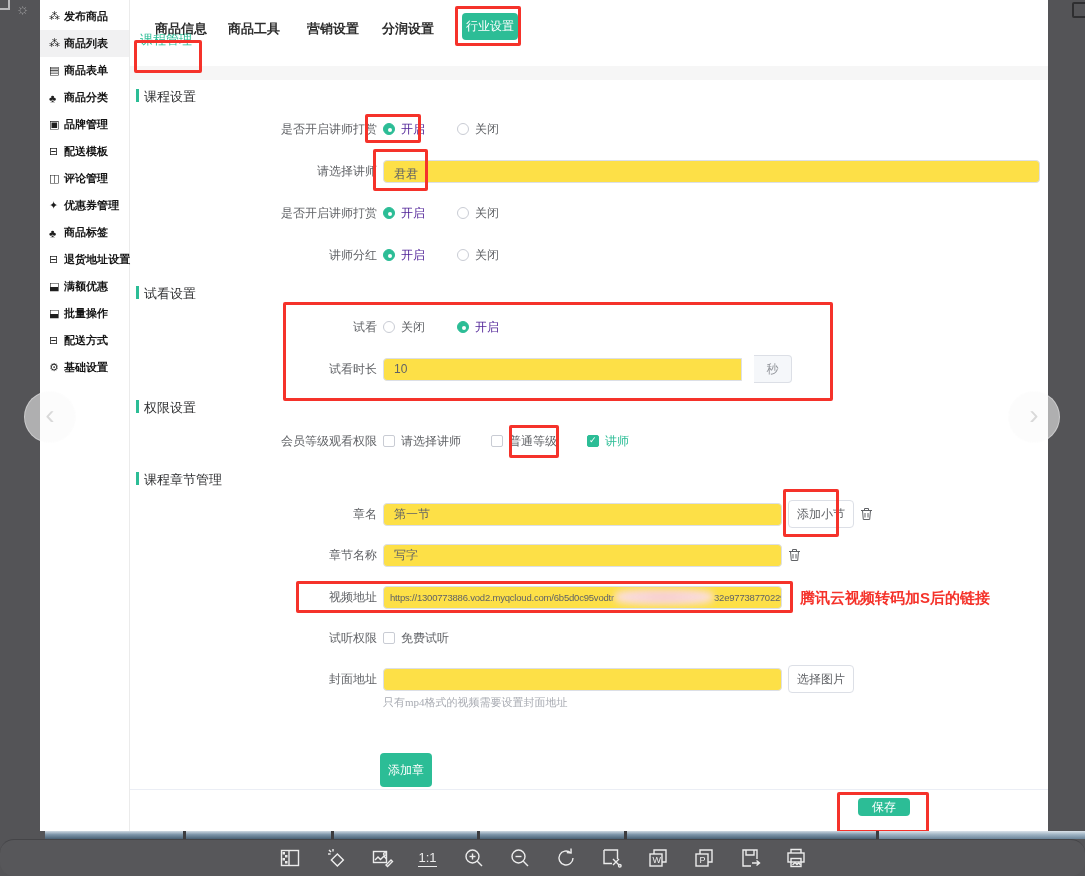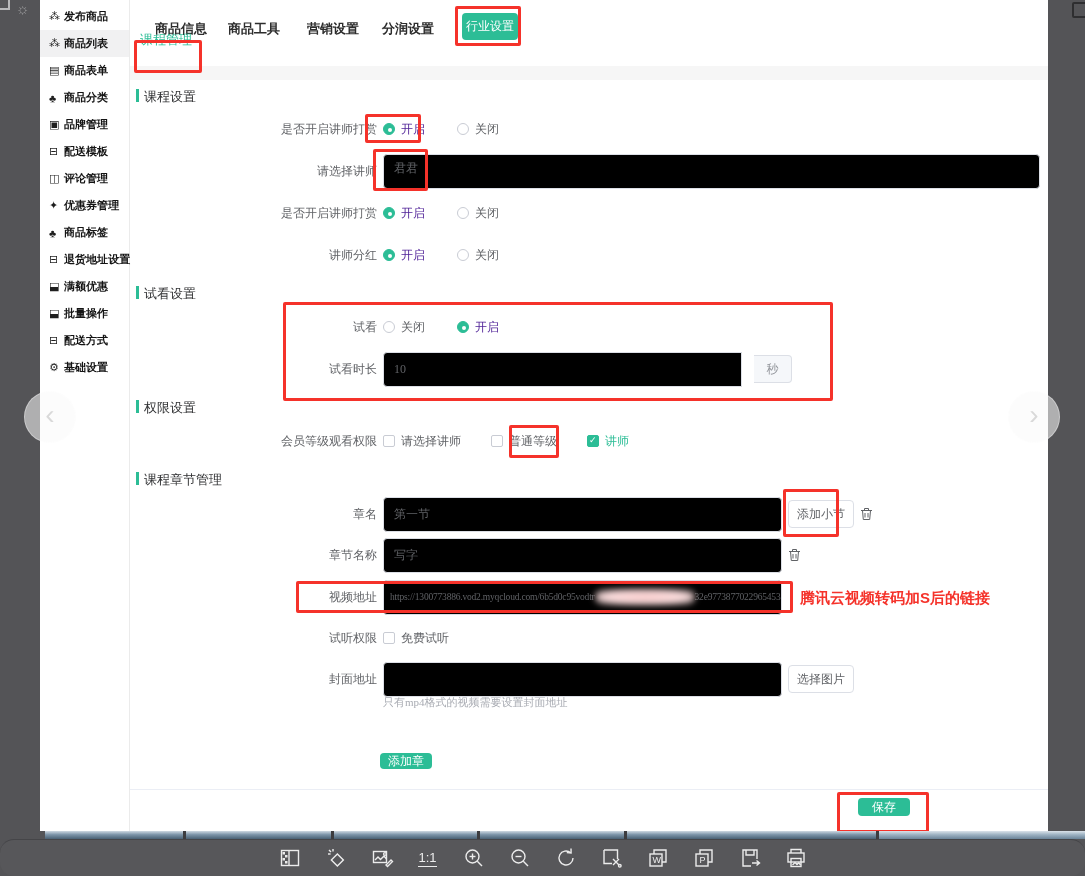--- a/index.html
+++ b/index.html
@@ -45,21 +45,21 @@
   .radio.on::after { content:""; position:absolute; left:4px; top:4px; width:4px; height:4px; border-radius:50%; background:#fff; }
   .rlab { font-size:12px; color:#606266; margin-right:26px; }
   .rlab.on { color:#4c1d95; }
 
   .cb { width:12px; height:12px; border:1px solid #c9ccd4; border-radius:2px; background:#fff; flex:none; position:relative; cursor:pointer; }
   .cb.on { background:#2cbd96; border-color:#2cbd96; }
   .cb.on::after { content:"✓"; position:absolute; left:1px; top:-1px; font-size:9px; color:#fff; font-weight:bold; }
   .cblab { font-size:12px; color:#606266; margin-right:24px; }
   .cblab.on { color:#2cbd96; }
 
-  .inp { height:35px; border:1px solid #dcdfe6; border-radius:4px; background:#000000; font-size:12px; color:#606266; padding:0 10px; font-family:Liberation Serif, serif; }
+  .inp { height:23px; border:1px solid #dcdfe6; border-radius:4px; background:#fde047; font-size:12px; color:#606266; padding:0 10px; font-family:Liberation Sans, sans-serif; }
   .w-select { width:657px; }
   .w-mid { width:359px; border-radius:4px 0 0 4px; }
   .w-chap { width:399px; }
   .unit { width:38px; height:28px; border:1px solid #dcdfe6; border-left:none; border-radius:0 4px 4px 0; background:#f5f7fa; color:#909399; font-size:12px; display:flex; align-items:center; justify-content:center; }
   .mini-btn { height:28px; padding:0 8px; background:#fff; border:1px solid #dcdfe6; border-radius:4px; font-size:12px; color:#606266; cursor:pointer; font-family:inherit; white-space:nowrap; }
   .green-btn { background:#2cbd96; color:#fff; border:none; border-radius:4px; font-size:12px; cursor:pointer; font-family:inherit; }
 
   .url-inp { display:flex; align-items:center; overflow:hidden; white-space:nowrap; font-size:9.5px; letter-spacing:-0.2px; padding:0 6px; }
   .blur-gap { display:inline-block; width:100px; height:16px; flex:none; border-radius:8px;
               background:radial-gradient(ellipse at center,#f6c9c9 0%,#fadddd 60%,rgba(255,255,255,0) 100%); filter:blur(3px); }
@@ -302,21 +302,21 @@
 
       <div class="frow" style="top:623px">
         <div class="flabel">试听权限</div>
         <div class="fctrl">
           <span class="cb"></span>
           <span class="cblab">免费试听</span>
         </div>
       </div>
       <div class="hint">只有mp4格式的视频需要设置封面地址</div>
 
-      <button class="green-btn" style="position:absolute; left:250px; top:753px; width:52px; height:16px">添加章</button>
+      <button class="green-btn" style="position:absolute; left:250px; top:753px; width:52px; height:34px">添加章</button>
 
       <div class="footer-line"></div>
       <button class="green-btn" style="position:absolute; left:728px; top:798px; width:52px; height:18px">保存</button>
     </div>
   </div>
 
   <div class="rbox" style="left:455px; top:6px;   width:66px;  height:40px"></div>
   <div class="rbox" style="left:134px; top:40px;  width:68px;  height:33px"></div>
   <div class="rbox" style="left:365px; top:114px; width:56px;  height:29px"></div>
   <div class="rbox" style="left:373px; top:149px; width:55px;  height:42px"></div>

